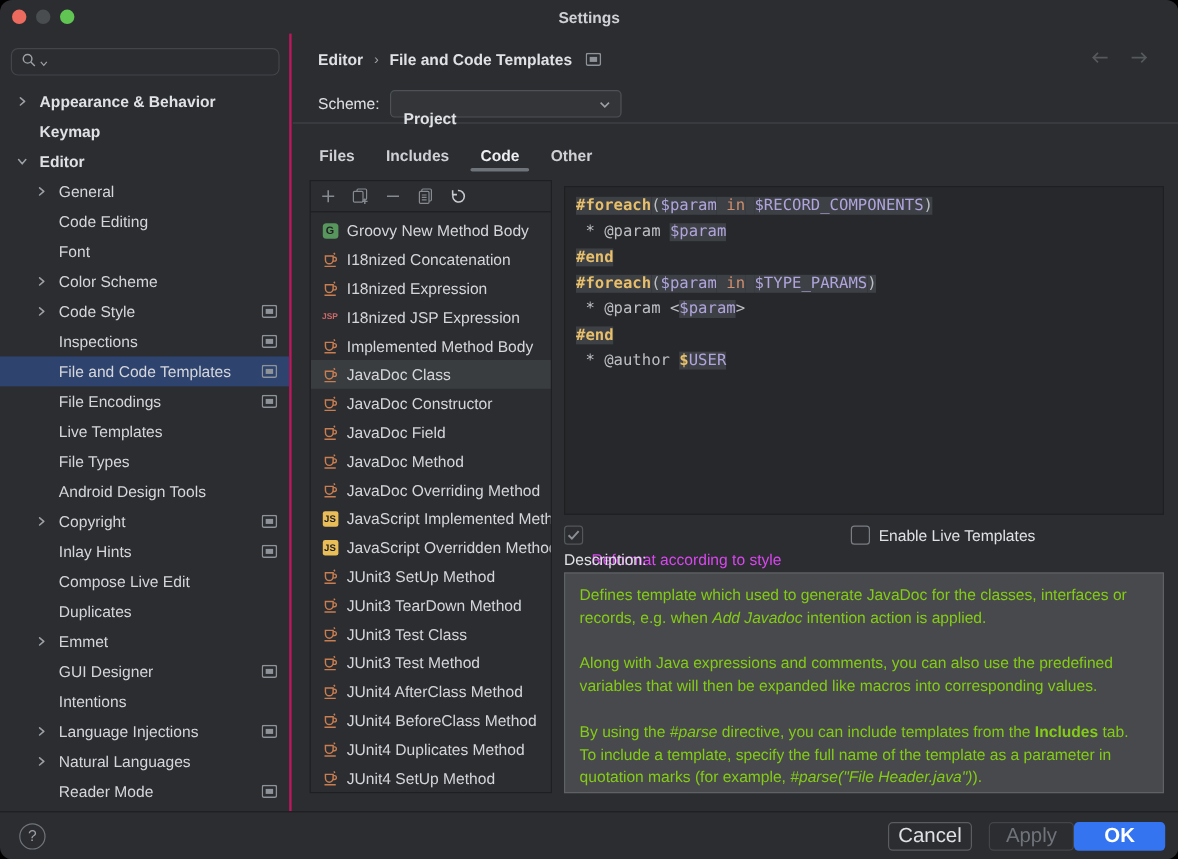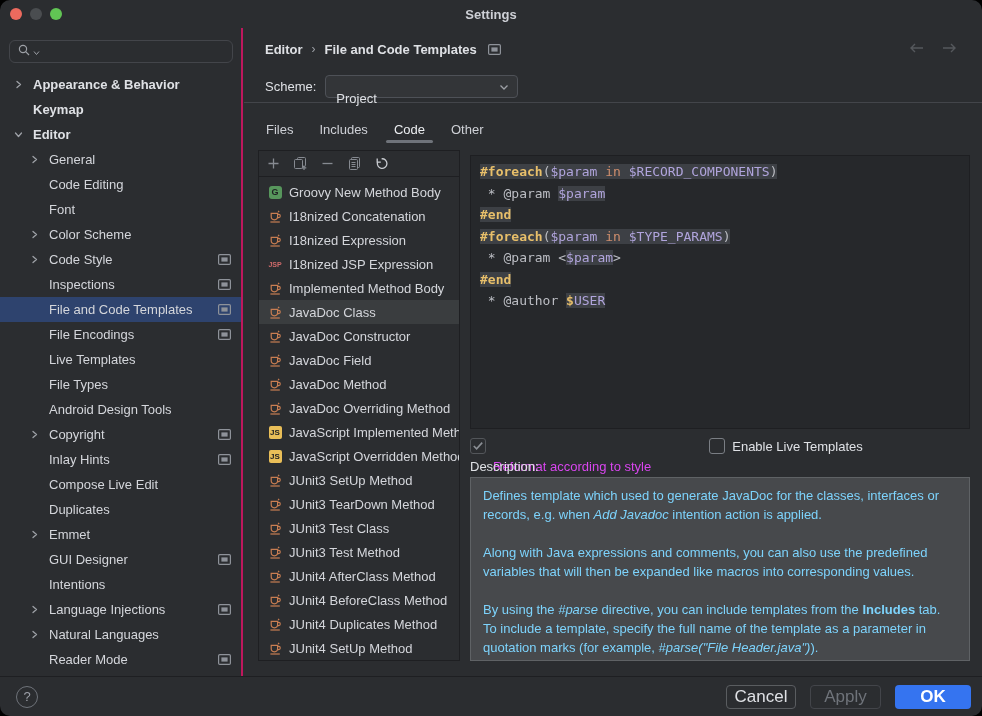--- a/index.html
+++ b/index.html
@@ -25,35 +25,35 @@
   .tree-chevron{width:19px;display:inline-flex;align-items:center;}
   .tree-label{white-space:nowrap;color:#D4D6DB;}
   .tree-row.lvl0 .tree-label{font-weight:bold;color:#DFE1E5;}
   .pp-icon{position:absolute;right:10px;top:7px;display:inline-flex;}
   
   .footer{position:absolute;left:0;bottom:0;width:100%;height:40px;border-top:1px solid #1E1F22;display:flex;align-items:center;}
   .help-btn{margin-left:16px;width:22px;height:22px;border:1px solid #6F737A;border-radius:50%;display:flex;align-items:center;justify-content:center;color:#9DA0A8;font-size:13px;}
   .footer-spacer{flex:1;}
   .btn{height:24px;border-radius:4px;display:flex;align-items:center;justify-content:center;font-size:17px;}
   .btn-cancel{width:70px;border:1px solid #5A5D60;color:#DFE1E5;margin-right:14px;}
-  .btn-apply{width:71px;border:1px solid #43454A;color:#6F737A;margin-right:14px;}
+  .btn-apply{width:71px;border:1px solid #43454A;color:#6F737A;}
   .btn-ok{width:76px;background:#3574F0;color:#FFFFFF;margin-right:11px;font-weight:bold;}
   
   .content{position:absolute;left:244px;top:28px;right:0;bottom:40px;display:flex;flex-direction:column;}
   .crumbs-row{height:42px;display:flex;align-items:center;padding:0 24px 0 21px;}
   .crumb{font-weight:bold;color:#DFE1E5;}
   .crumb-sep{margin:0 9px;color:#9DA0A6;font-size:12px;}
   .crumb-icon{margin-left:11px;display:inline-flex;}
   .crumb-spacer{flex:1;}
   .nav-arrows{display:flex;gap:16px;}
   .scheme-row{height:33px;display:flex;align-items:center;padding-left:21px;border-bottom:1px solid #43454A;}
   .scheme-label{color:#DFE1E5;}
   .dropdown{margin-left:9px;width:193px;height:23px;background:#333538;border:1px solid #4E5157;border-radius:4px;display:flex;align-items:center;padding:0 8px 0 10px;}
-  .dropdown-value{font-weight:normal;flex:1;margin-top:25px;}
-  .tabs-row{height:43px;display:flex;align-items:center;gap:26px;padding-left:22px;padding-top:10px;}
+  .dropdown-value{font-weight:bold;flex:1;margin-top:25px;}
+  .tabs-row{height:43px;display:flex;align-items:center;gap:26px;padding-left:22px;padding-top:10px;font-weight:bold;}
   .tab{position:relative;color:#CED0D6;cursor:default;}
   .tab.selected{color:#ECEEF1;}
   .tab.selected::after{content:"";position:absolute;left:-8px;right:-8px;bottom:-6px;height:3px;border-radius:2px;background:#6F737A;}
   .main{flex:1;position:relative;}
   
   .list-panel{position:absolute;left:14px;top:4px;width:202px;height:511px;border:1px solid #1E1F22;display:flex;flex-direction:column;}
   .tlist-toolbar{height:26px;border-bottom:1px solid #1E1F22;display:flex;align-items:center;gap:11px;padding-left:6px;flex:none;}
   .tool-btn{display:inline-flex;align-items:center;justify-content:center;width:16px;height:16px;}
   .tlist{flex:1;padding-top:3px;overflow:hidden;}
   .tlist-row{height:24px;display:flex;align-items:center;gap:6px;padding-left:8px;white-space:nowrap;overflow:hidden;color:#D4D6DB;}
@@ -76,21 +76,21 @@
   
   .opt-row{position:absolute;left:226px;top:290px;width:520px;height:20px;display:flex;align-items:center;}
   .cb{width:16px;height:16px;border-radius:3px;flex:none;display:flex;align-items:center;justify-content:center;}
   .cb-disabled{border:1px solid #53565A;}
   .cb-empty{border:1.5px solid #7A7E84;}
   .opt-label-disabled{margin-left:7px;color:#d946ef;margin-top:41px;}
   .opt-label{margin-left:7px;color:#DFE1E5;}
   .opt-gap{width:58px;flex:none;}
   .desc-label{position:absolute;left:226px;top:313px;color:#DFE1E5;}
   .desc-box{position:absolute;left:226px;top:331px;width:500px;height:184px;background:#47494C;border:1px solid #5F6265;
-            padding:8px 12px;color:#7dd3fc;font-size:13px;line-height:19px;overflow:hidden;}
+            padding:8px 12px;color:#84cc16;font-size:13px;line-height:19px;overflow:hidden;}
   .desc-p{margin:0 0 19px 0;}
   .run-italic{font-style:italic;}
   .run-bold{font-weight:bold;}
 </style>
 </head>
 <body>
 
 <div class="window">
 
   <div class="titlebar">

